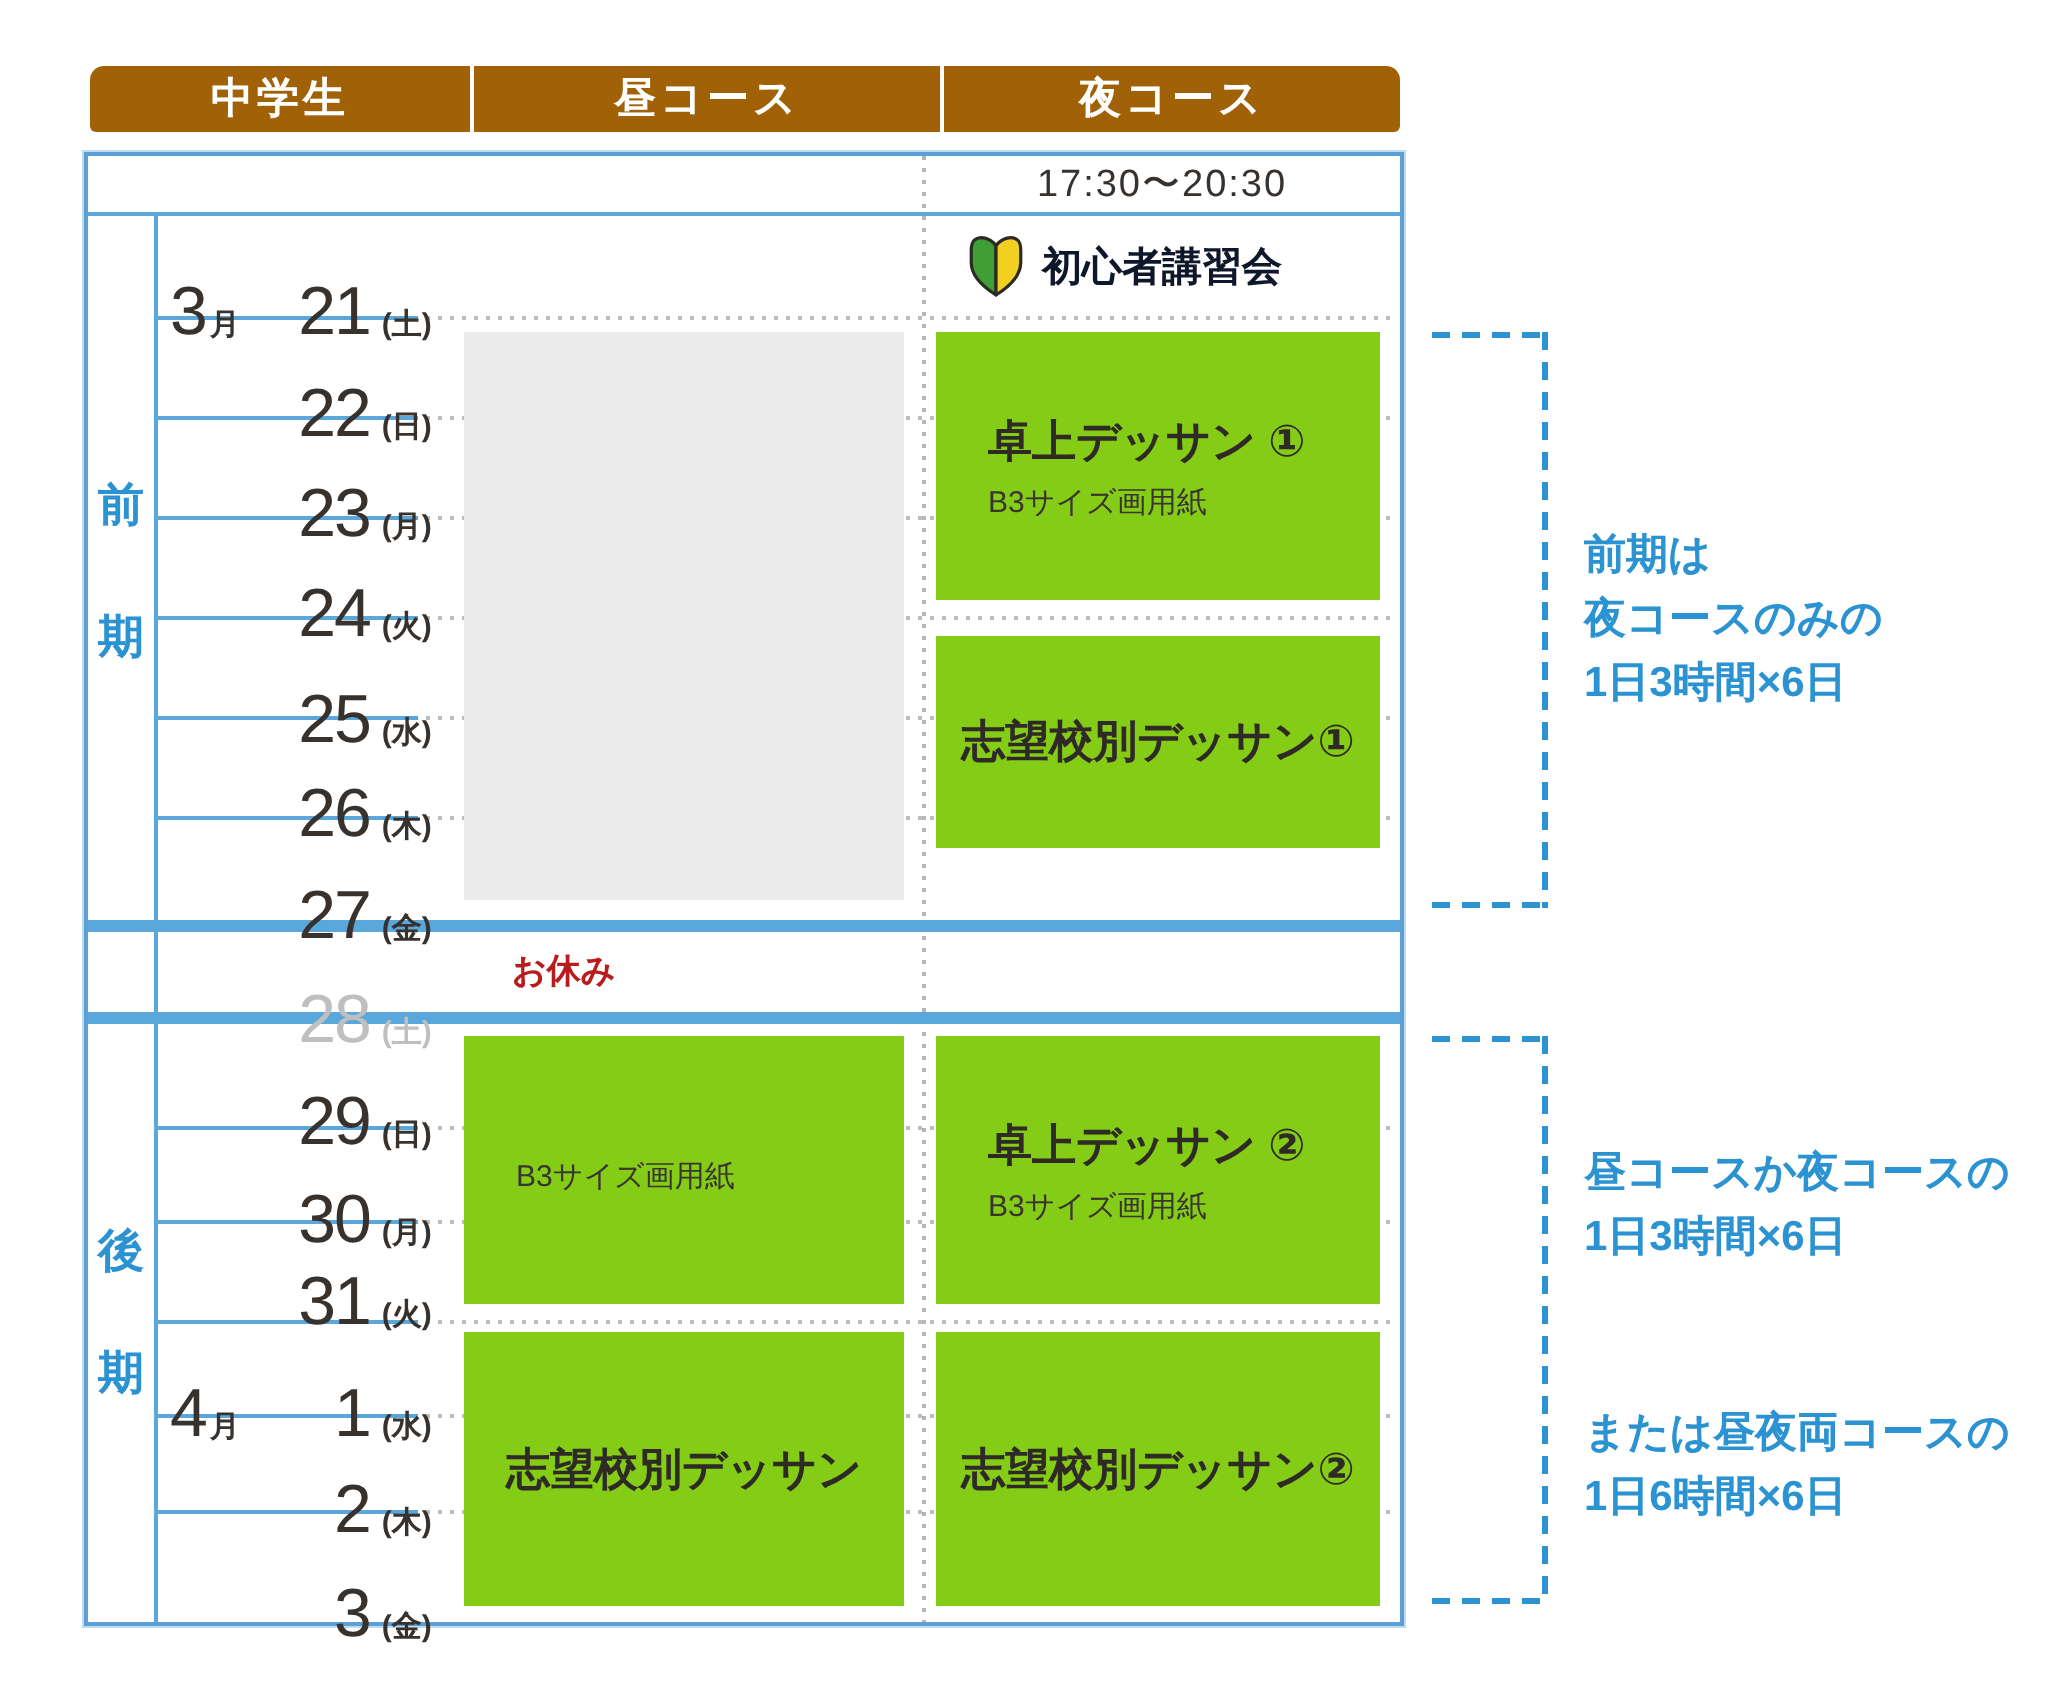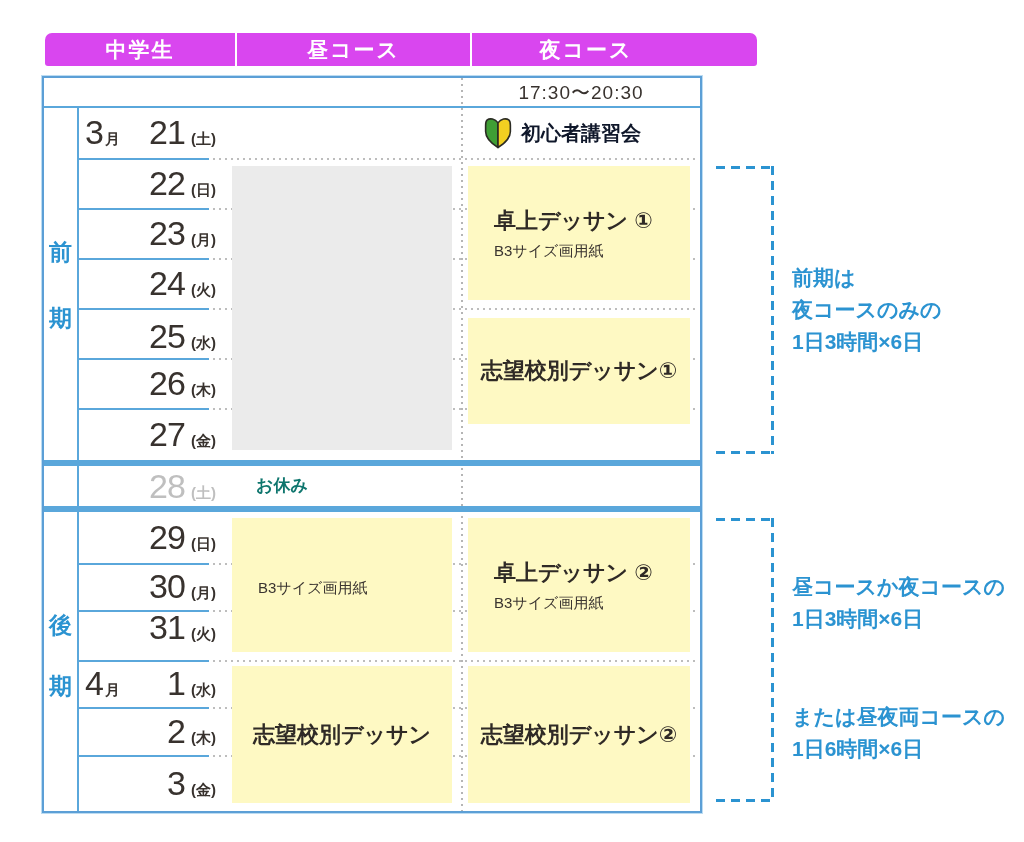--- a/index.html
+++ b/index.html
@@ -1,21 +1,21 @@
 <!DOCTYPE html>
 <html><head>
 <meta charset="utf-8">
 <style>
   html,body{margin:0;padding:0;background:#ffffff;}
   body{font-family:"Liberation Sans","DejaVu Sans",sans-serif;color:#38322e;}
   .page{position:relative;width:1024px;height:842px;background:#fff;overflow:hidden;}
 
   
-  .course-header{position:absolute;left:45px;top:33px;width:712px;height:33px;
-    background:#d946ef;border-radius:7px 7px 3px 3px;display:flex;align-items:center;
+  .course-header{position:absolute;left:45px;top:33px;width:655px;height:33px;
+    background:#a16207;border-radius:7px 7px 3px 3px;display:flex;align-items:center;
     color:#fff;font-weight:bold;font-size:21px;letter-spacing:2px;}
   .hcell{text-align:center;line-height:33px;}
   .hc1{width:190px}.hc2{width:233px}.hc3{width:228px}
   .hsep{width:2px;align-self:stretch;background:#fff;}
 
   
   .table{position:absolute;left:42px;top:76px;width:656px;height:733px;
     border:2px solid #5c9fd6;box-shadow:0 0 0 1px #bcdcf2;background:#fff;}
   .time-label{position:absolute;top:0;height:28px;line-height:30px;text-align:center;
     font-size:19px;letter-spacing:1px;color:#38322e;}
@@ -24,37 +24,37 @@
   .timerow-border{position:absolute;left:0;right:0;top:28px;height:2px;background:#5aa7db;}
   .vline-period{position:absolute;left:33px;top:28px;bottom:0;width:2px;background:#5aa7db;}
   .vline-dotted{position:absolute;left:417px;top:0;bottom:0;width:2px;
     background:repeating-linear-gradient(180deg,#b5b5b5 0 2px,transparent 2px 6px);}
   .sep{position:absolute;height:2px;}
   .sep-blue{left:33px;width:132px;background:#5aa7db;}
   .sep-dot{left:169px;right:5px;background:repeating-linear-gradient(90deg,#bdbdbd 0 2px,transparent 2px 6px);}
   .thick{position:absolute;left:0;right:0;height:6px;background:#5aa7db;}
 
   
-  .drow{position:absolute;left:35px;width:155px;display:flex;align-items:center;}
+  .drow{position:absolute;left:35px;width:155px;display:flex;align-items:center;margin-top:24px;}
   .dflex{display:flex;align-items:baseline;width:100%;}
   .dmonth{width:52px;padding-left:6px;box-sizing:border-box;white-space:nowrap;}
   .mnum{font-size:34px;letter-spacing:-1px;}
   .munit{font-size:15px;font-weight:bold;margin-left:2px;}
   .dday{width:56px;text-align:right;font-size:34px;letter-spacing:-1px;}
   .dwd{width:44px;font-size:15px;font-weight:bold;margin-left:6px;white-space:nowrap;}
   .muted .mnum,.muted .dday,.muted .dwd{color:#bfbfbf;}
   .rest-note{position:absolute;left:212px;top:388px;height:40px;line-height:40px;
-    font-size:17px;font-weight:bold;color:#0f766e;}
+    font-size:17px;font-weight:bold;color:#b91c1c;}
 
   
   .plabel{position:absolute;left:0;width:33px;text-align:center;font-size:23px;
     font-weight:bold;color:#2b93d1;line-height:24px;}
 
   
-  .box{position:absolute;background:#fef9c3;box-sizing:border-box;}
+  .box{position:absolute;background:#84cc16;box-sizing:border-box;}
   .box.gray{background:#ebebeb;}
   .left-box{display:flex;flex-direction:column;justify-content:center;padding-left:26px;}
   .center-box{display:flex;align-items:center;justify-content:center;}
   .bt{font-weight:bold;font-size:22px;color:#2f2a26;white-space:nowrap;}
   .bs{font-size:15px;color:#3a3430;margin-top:6px;}
 
   
   .beginner{position:absolute;left:440px;top:32px;height:46px;display:flex;
     align-items:center;gap:9px;}
   .beginner-label{font-size:20px;font-weight:bold;color:#0f172a;white-space:nowrap;}

